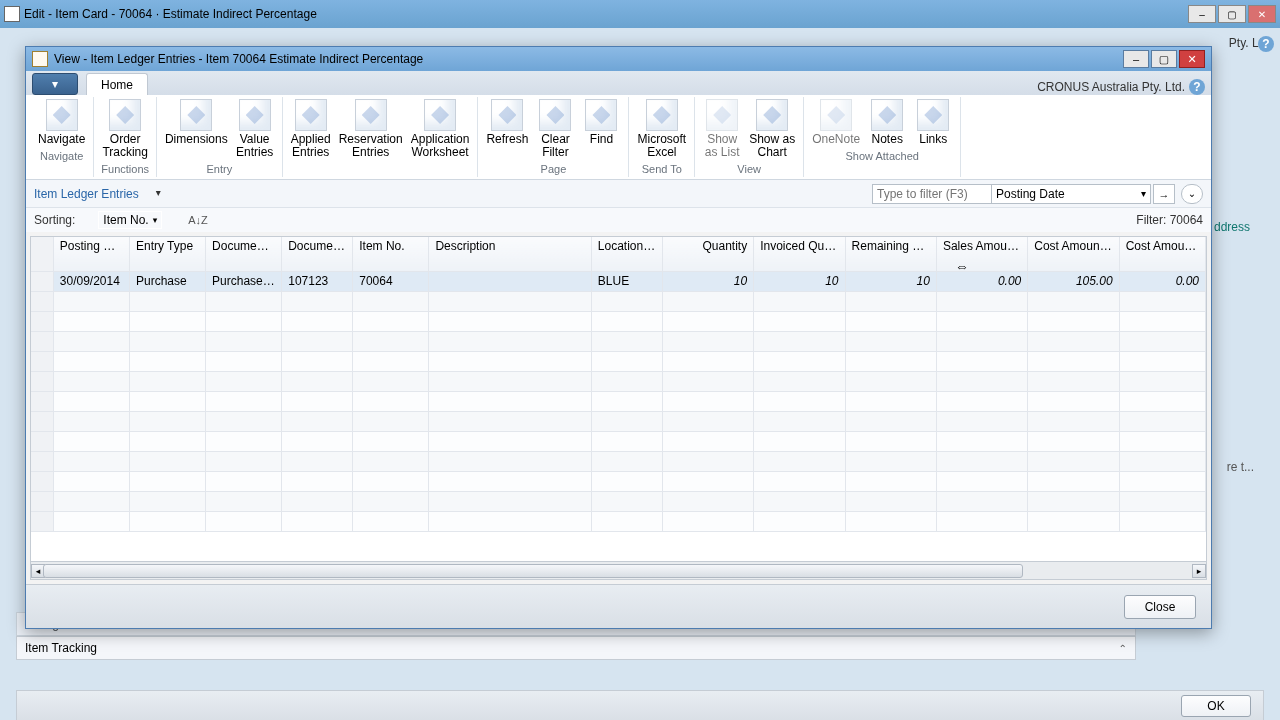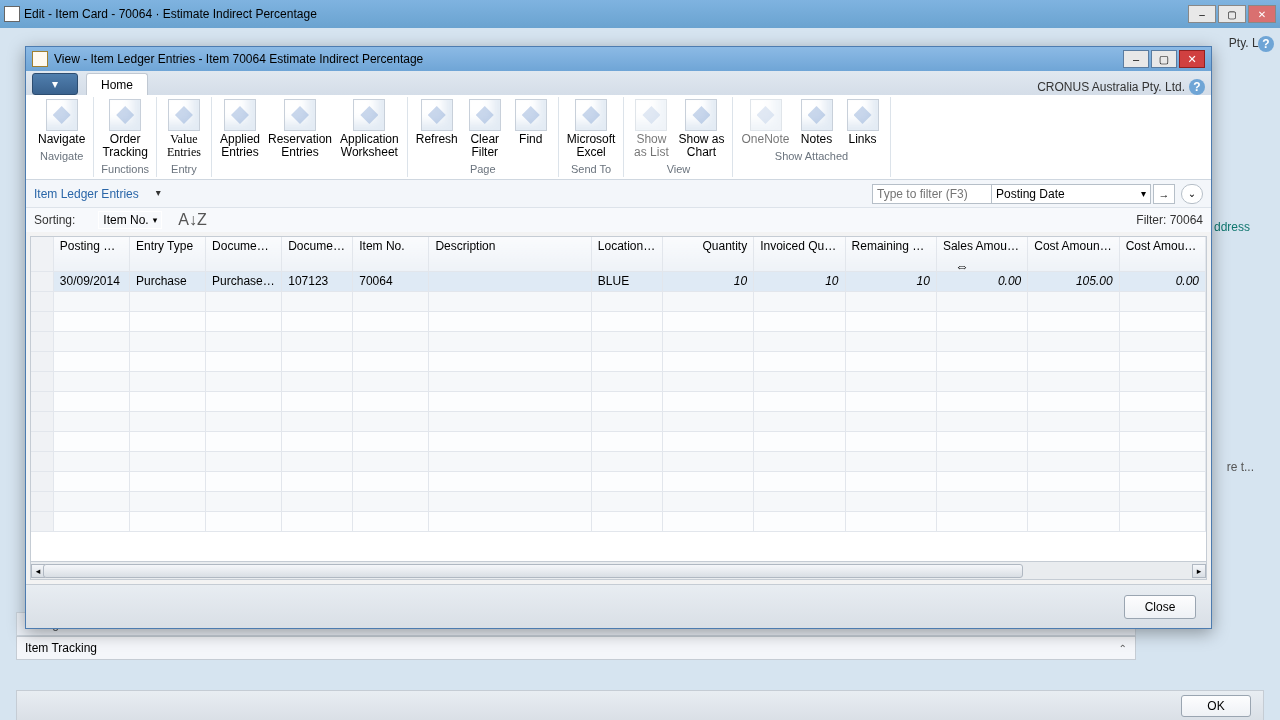--- a/index.html
+++ b/index.html
@@ -48,21 +48,21 @@
 .filterbar .combo { height:20px; width:160px; border:1px solid #b6bfc8; background:#fff; display:flex; align-items:center; padding:0 4px; margin-left:-1px; }
 .filterbar .combo .arr{ margin-left:auto; font-size:10px; }
 .filterbar .gobtn { width:22px; height:20px; border:1px solid #b6bfc8; display:flex; align-items:center; justify-content:center; margin-left:2px; font-size:11px; background:#fff;}
 .filterbar .chev { width:22px; height:20px; border:1px solid #b6bfc8; border-radius:10px; display:flex; align-items:center; justify-content:center; margin-left:6px; font-size:10px; background:#fff;}
 
 
 .sortbar { height:24px; display:flex; align-items:center; padding:0 8px; background:#f7f9fc; }
 .sortbar .lab{ color:#333; margin-right:23px; }
 .sortbar .combo { height:18px; border:1px solid #fff; padding:0 4px; display:flex; align-items:center; gap:4px; }
 .sortbar .combo .arr{font-size:9px;}
-.sortbar .ordic { margin-left:16px; font-size:16px; color:#555; }
+.sortbar .ordic { margin-left:26px; font-size:11px; color:#555; }
 .sortbar .filtright { margin-left:auto; color:#333; }
 
 
 .gridwrap { flex:1; background:#fff; margin:4px; border:1px solid #c5ccd4; overflow:hidden; display:flex; flex-direction:column; }
 table.grid { border-collapse:collapse; width:100%; table-layout:fixed; }
 table.grid th, table.grid td { border-right:1px solid #e2e6ec; border-bottom:1px solid #e2e6ec; padding:2px 6px; height:20px; white-space:nowrap; overflow:hidden; text-overflow:ellipsis; }
 table.grid th { background:linear-gradient(#fafbfd,#eef2f7); text-align:left; font-weight:normal; vertical-align:top; height:34px; line-height:15px; }
 table.grid td.num { text-align:right;font-style:italic; }
 table.grid tr.selected td { background:#dfeaf5; }
 table.grid tbody tr:nth-child(odd):not(.selected) td { background:#fcfdfe; }
@@ -159,21 +159,25 @@
               <span style="white-space:pre;">Order
 Tracking</span>
             </div>
         </div>
         <div class="rb-glabel">Functions</div>
       </div>
       <div class="rb-group">
         <div class="rb-items">
           <div class="rb-item">
               <div class="icn"></div>
-              <span style="white-space:pre;font-family:Liberation Serif, serif;">Value
+              <span>Dimensions</span>
+            </div>
+          <div class="rb-item">
+              <div class="icn"></div>
+              <span style="white-space:pre;">Value
 Entries</span>
             </div>
         </div>
         <div class="rb-glabel">Entry</div>
       </div>
       <div class="rb-group">
         <div class="rb-items">
           <div class="rb-item">
               <div class="icn"></div>
               <span style="white-space:pre;">Applied

